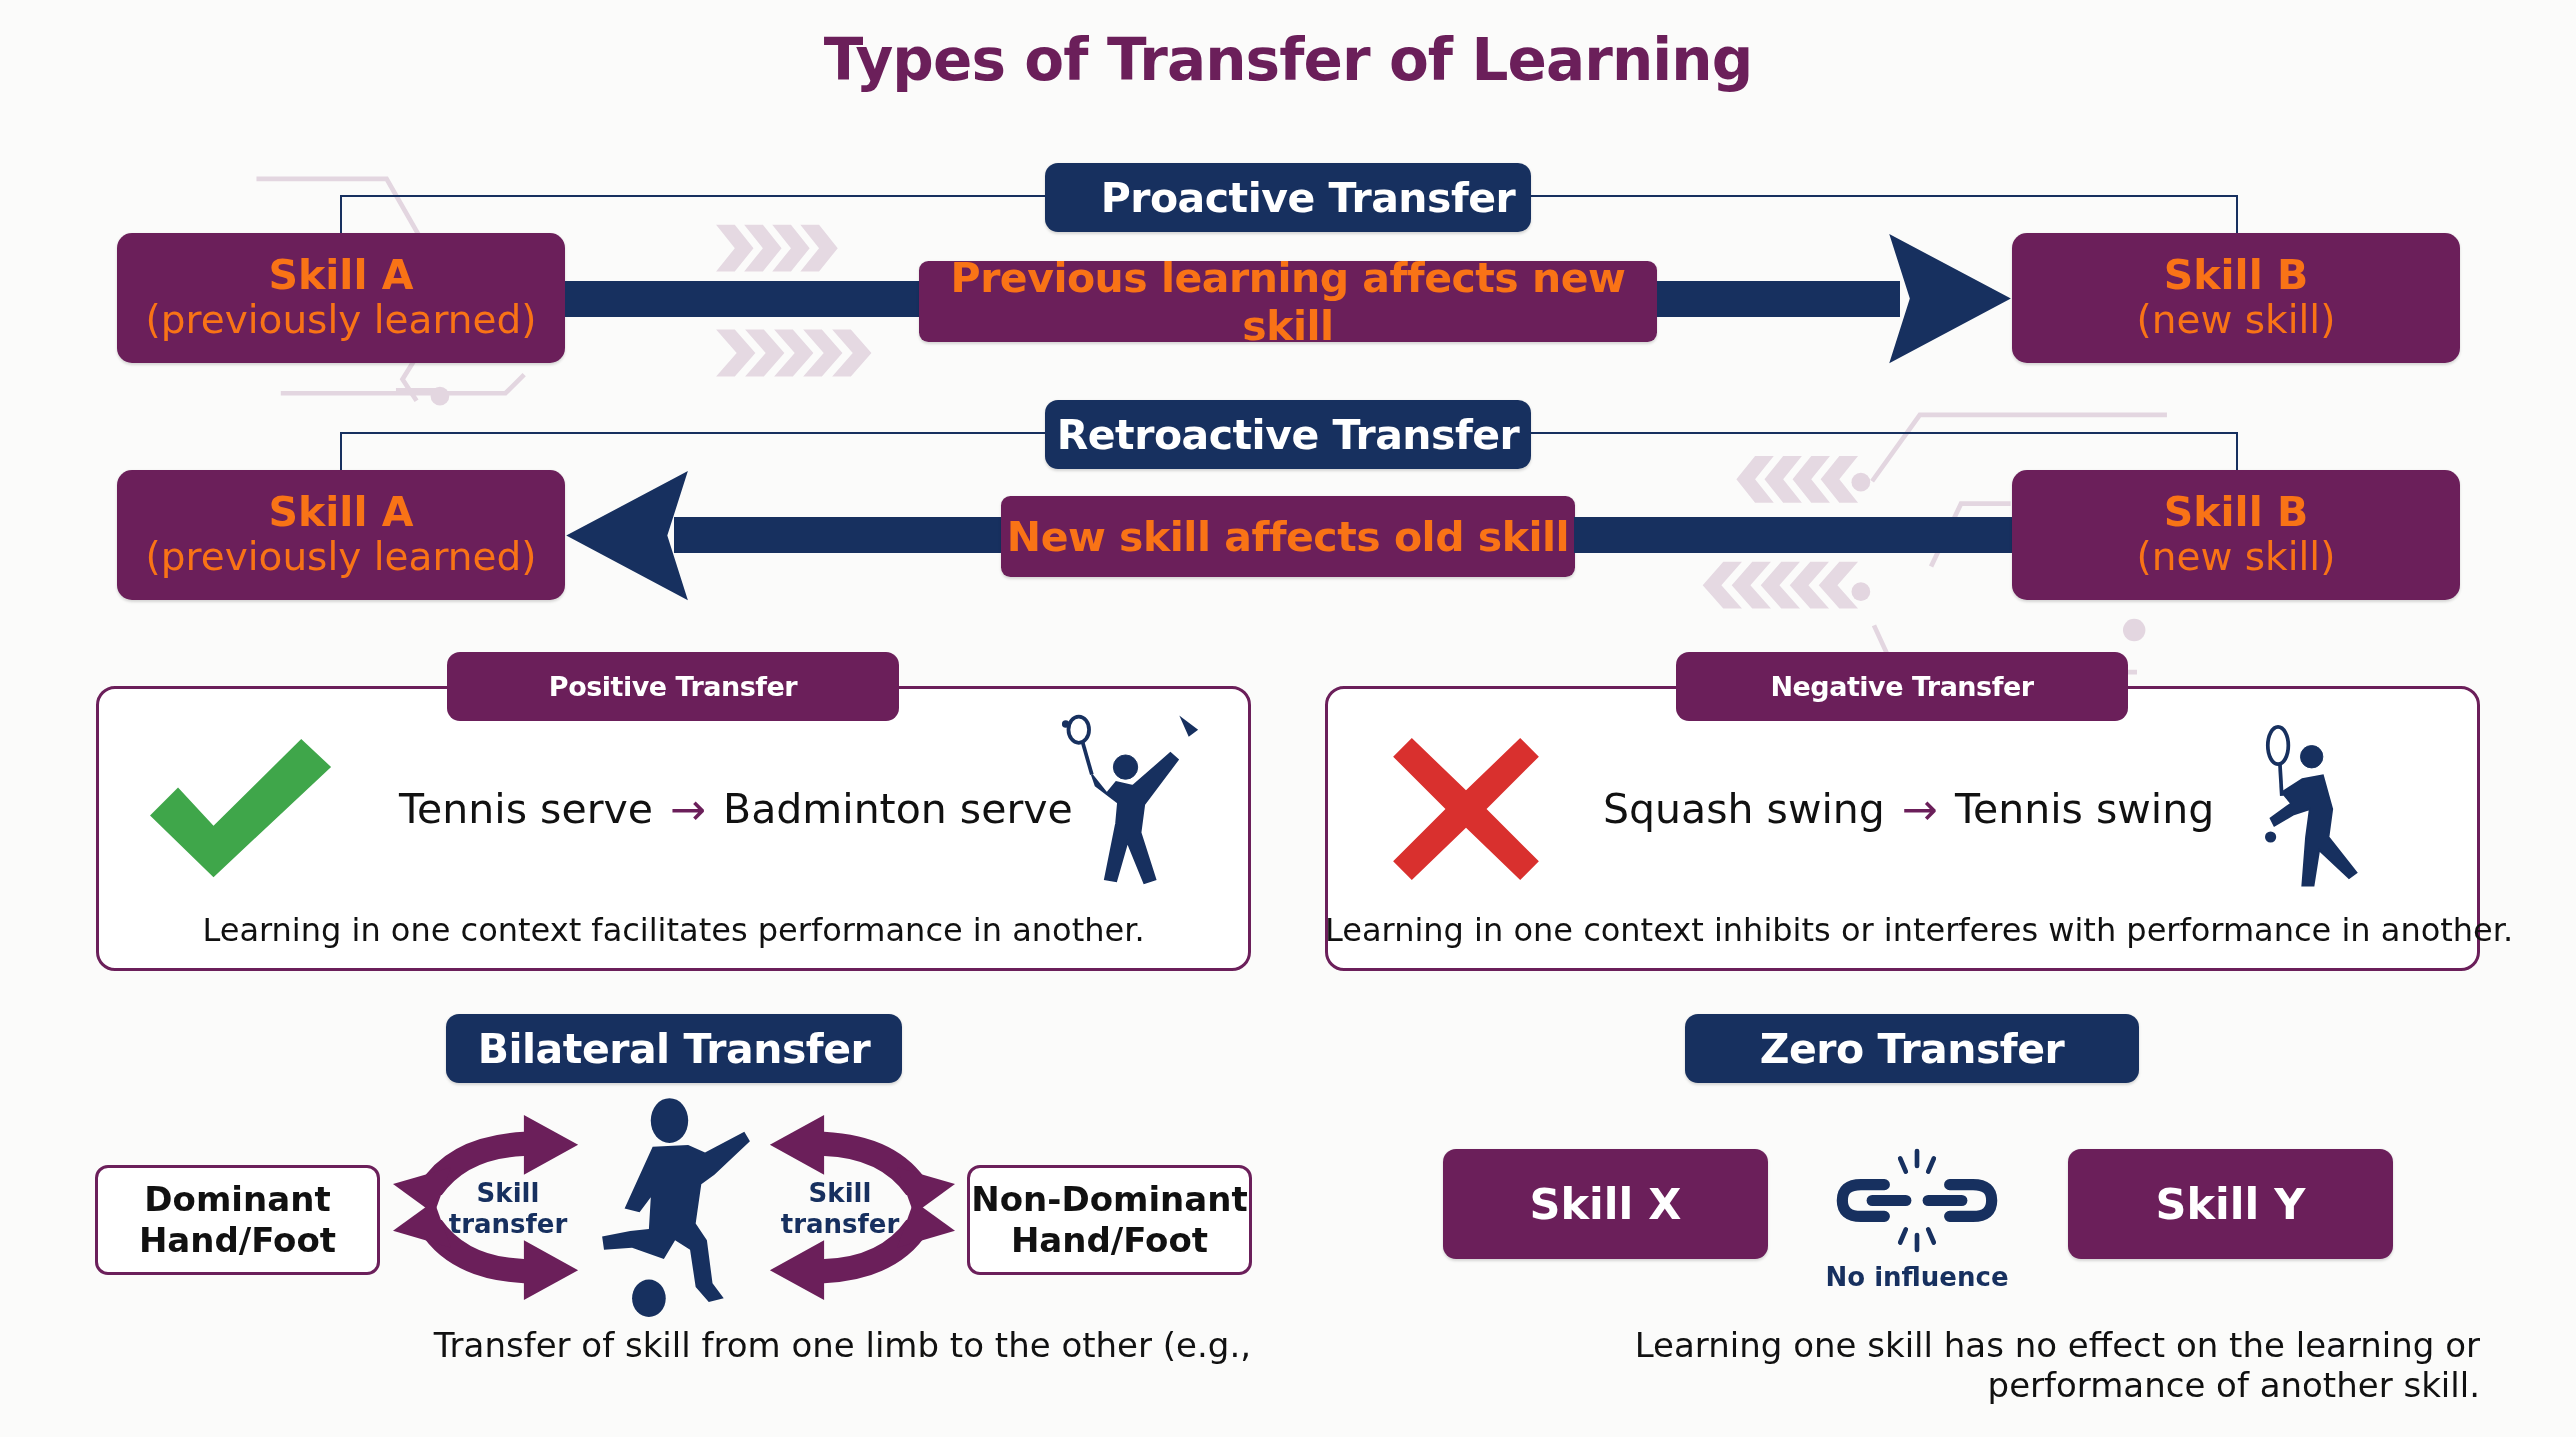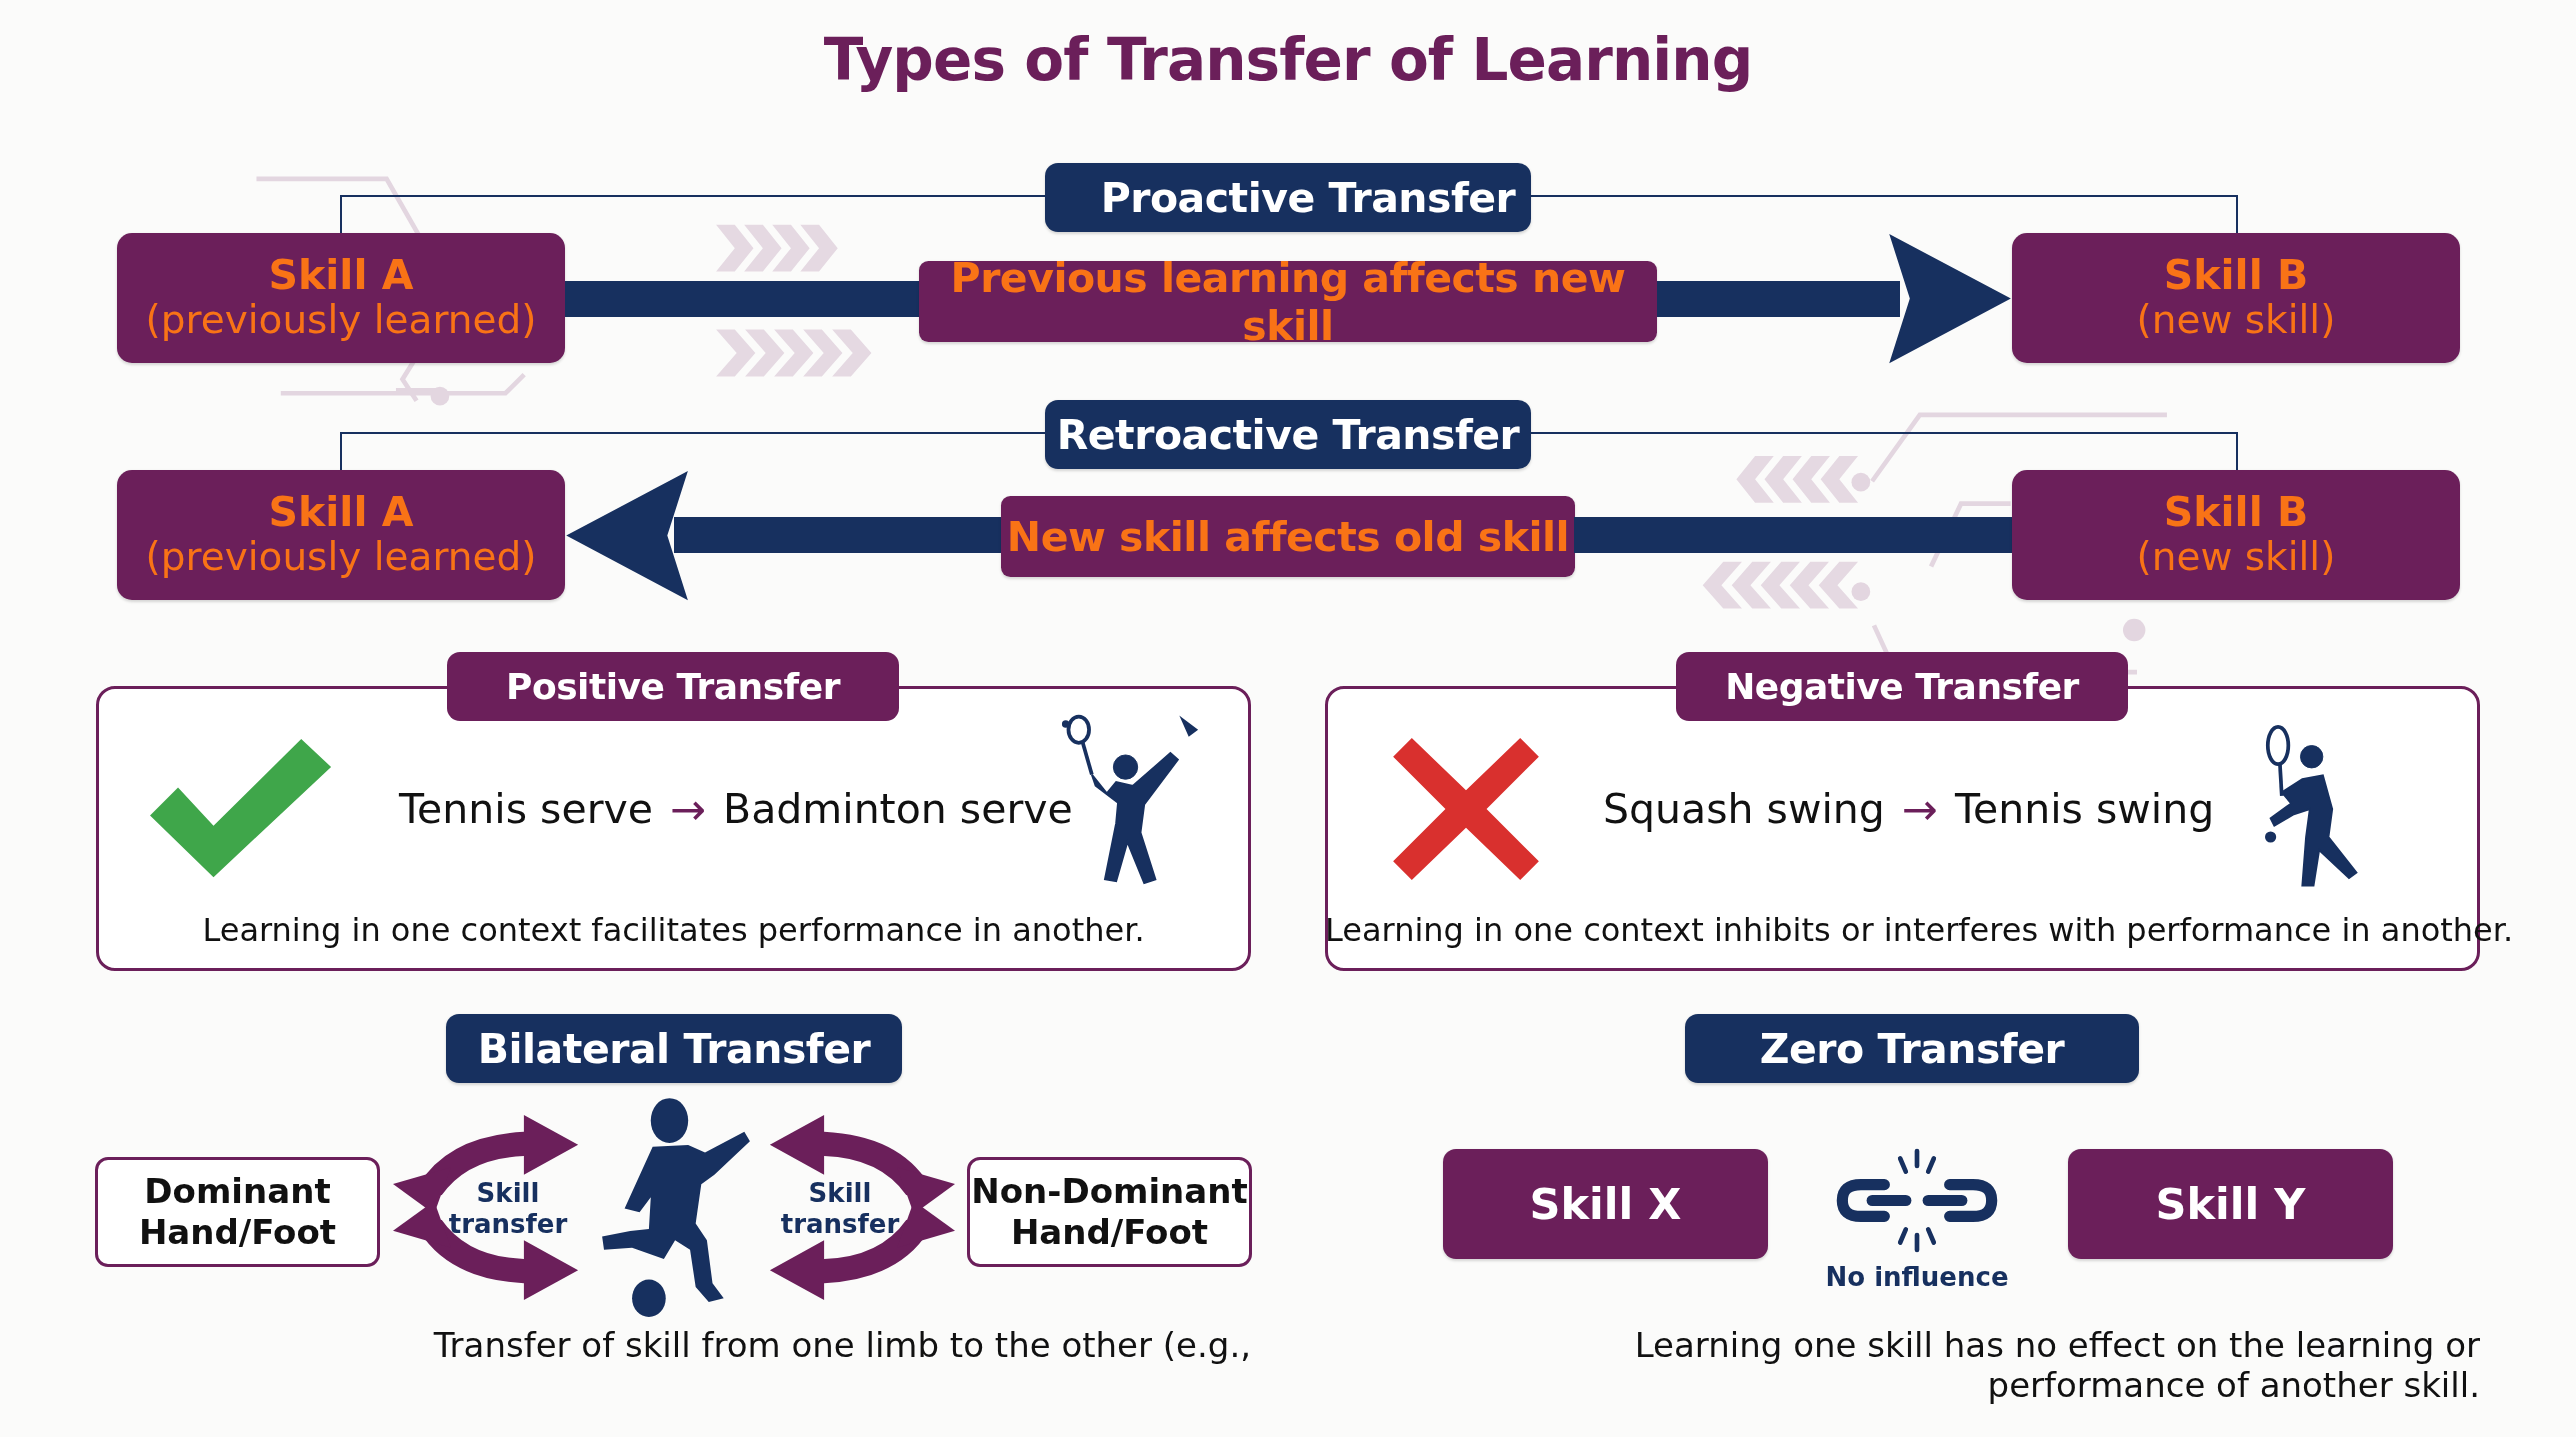--- a/index.html
+++ b/index.html
@@ -25,33 +25,33 @@
   .skill-box .sub { font-size: 39px; font-weight: normal; line-height: 1.15; }
   .mid-label { font-size: 41px; letter-spacing: -0.5px; }
   .conn { position: absolute; border-color: #17305f; border-style: solid; border-width: 0; }
   .bar { position: absolute; background: #17305f; }
   .panel {
     position: absolute; border: 3.7px solid #6b1f5a; border-radius: 19px; background: #fff;
   }
   .panel-header {
     position: absolute; background: #6b1f5a; color: #fff; border-radius: 13px;
     display: flex; align-items: center; justify-content: center;
-    font-weight: bold; font-size: 36px; letter-spacing: -0.5px;
+    font-weight: bold; font-size: 27px; letter-spacing: -0.5px;
   }
   .example {
     position: absolute; font-size: 41px; color: #111; white-space: nowrap;
     display: flex; align-items: center; gap: 17px;
   }
   .example .arr { color: #6b1f5a; font-size: 43px; }
   .caption { position: absolute; text-align: center; font-size: 32px; color: #111; white-space: nowrap; }
   .caption2 { position: absolute; text-align: right; font-size: 34px; color: #111; line-height: 1.18; }
   .limb-box {
     position: absolute; border: 3.7px solid #6b1f5a; border-radius: 13px; background: #fff;
     display: flex; align-items: center; justify-content: center; text-align: center;
-    font-weight: bold; font-size: 34px; color: #111; line-height: 1.2;
+    font-weight: bold; font-size: 34px; color: #111; line-height: 1.2; margin-top: 8px;
   }
   .skill-transfer {
     position: absolute; text-align: center; font-weight: bold; font-size: 26px; color: #17305f; line-height: 1.2;
   }
   .zero-skill {
     position: absolute; background: #6b1f5a; color: #fff; border-radius: 13px;
     display: flex; align-items: center; justify-content: center; font-weight: bold; font-size: 43px;
     box-shadow: 0 1.9px 2.8px rgba(0,0,0,0.15);
   }
   .no-influence { position: absolute; font-weight: bold; font-size: 26px; color: #17305f; text-align: center; }

